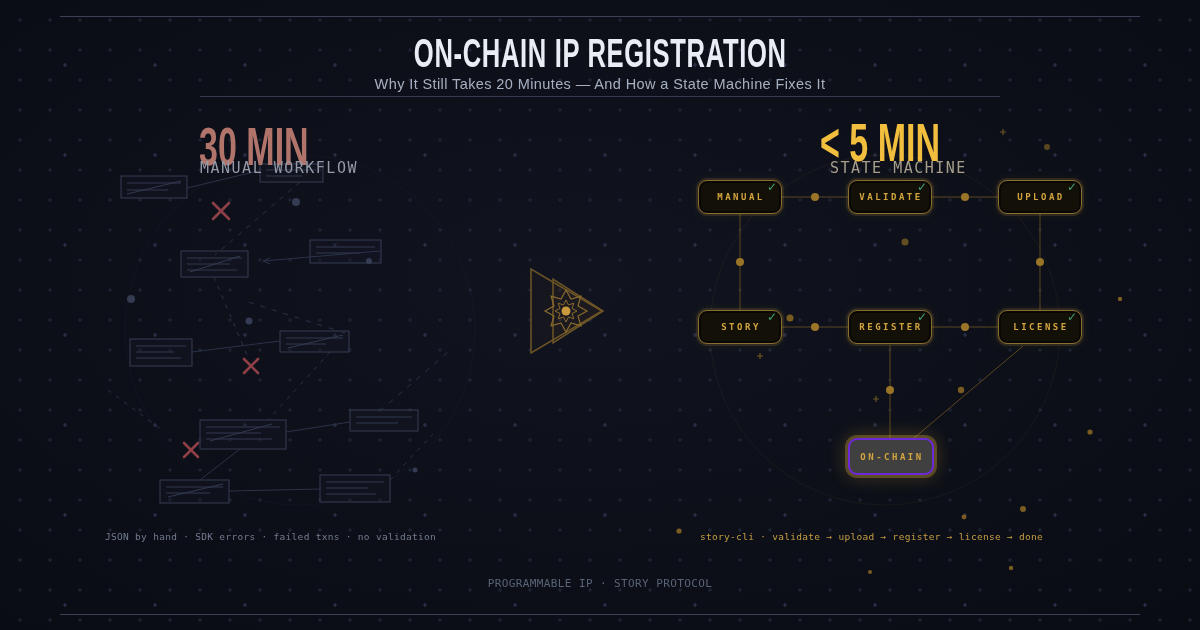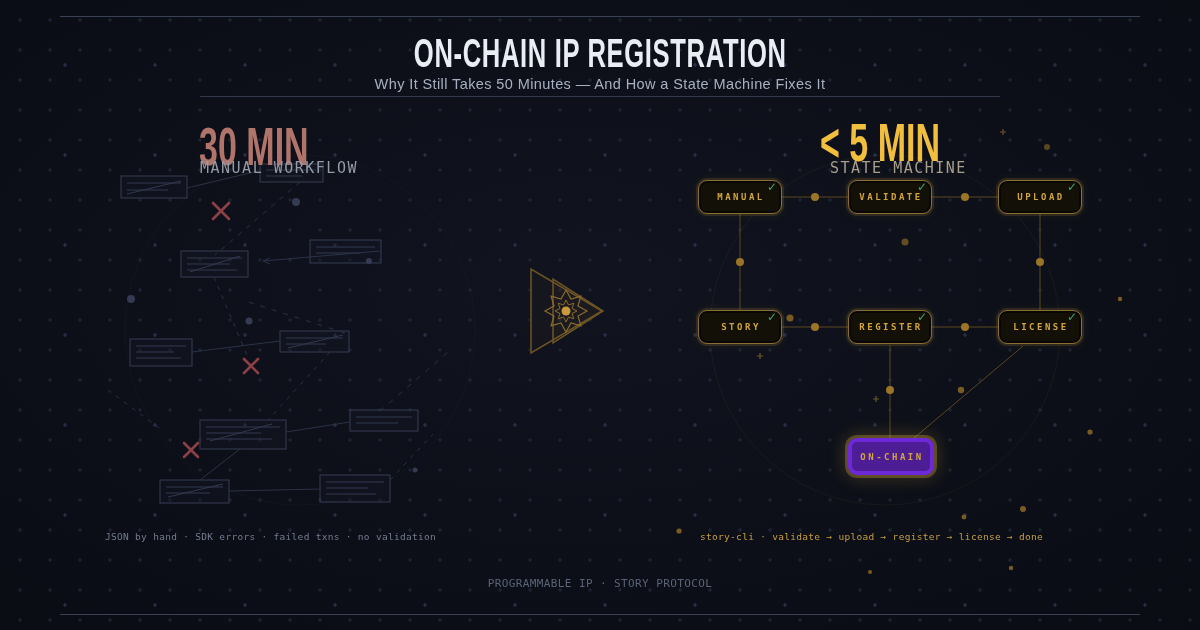--- a/index.html
+++ b/index.html
@@ -46,21 +46,21 @@
   }
   .node .lbl{
     font-family:"DejaVu Sans Mono", monospace; font-weight:700; font-size:9px;
     letter-spacing:2.5px; color:#d2a43f; transform:translateX(1px);
   }
   .node .check{
     position:absolute; top:-1px; right:4px; color:#44a377; font-size:12px;
     font-family:"DejaVu Sans", sans-serif;
   }
   .node.active{
-    width:86px; height:37px; border:4px solid #6d28d9; background:#4c1d95;
+    width:86px; height:37px; border:2px solid #6d28d9; background:#404040;
     box-shadow:0 0 0 3px rgba(236,188,65,.28), 0 0 18px 3px rgba(236,188,65,.22);
   }
 
   .caption{
     position:absolute; top:531px; font-family:"DejaVu Sans Mono", monospace;
     font-size:9.5px; letter-spacing:.3px; white-space:nowrap;
   }
   .caption.left{ left:105px; color:#737b90; }
   .caption.right{ left:700px; color:#c69e42; }
 
@@ -197,21 +197,21 @@
       <path d="M873 399 h6 M876 396 v6"></path>
       <path d="M1000 132 h6 M1003 129 v6"></path>
     </g>
   </svg>
 
   <div class="hr top"></div>
   <div class="hr subtitle"></div>
   <div class="hr bottom"></div>
 
   <div class="title"><span class="cond">ON-CHAIN IP REGISTRATION</span></div>
-  <div class="subtitle">Why It Still Takes 50 Minutes — And How a State Machine Fixes It</div>
+  <div class="subtitle">Why It Still Takes 20 Minutes — And How a State Machine Fixes It</div>
 
   <div class="time rose"><span class="cond">30 MIN</span></div>
   <div class="panel-label left">MANUAL WORKFLOW</div>
 
   <div class="time gold"><span class="cond">&lt; 5 MIN</span></div>
   <div class="panel-label right">STATE MACHINE</div>
 
   <div class="node" style="left:698px; top:180px;">
     <span class="lbl">MANUAL</span>
     <span class="check">✓</span>

